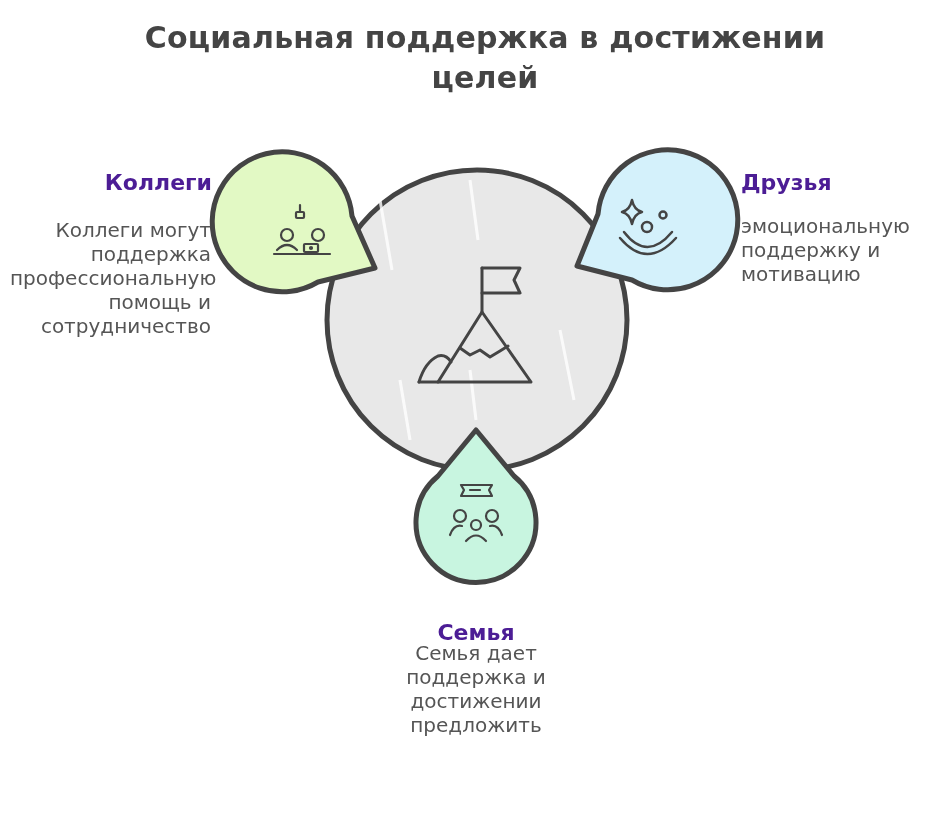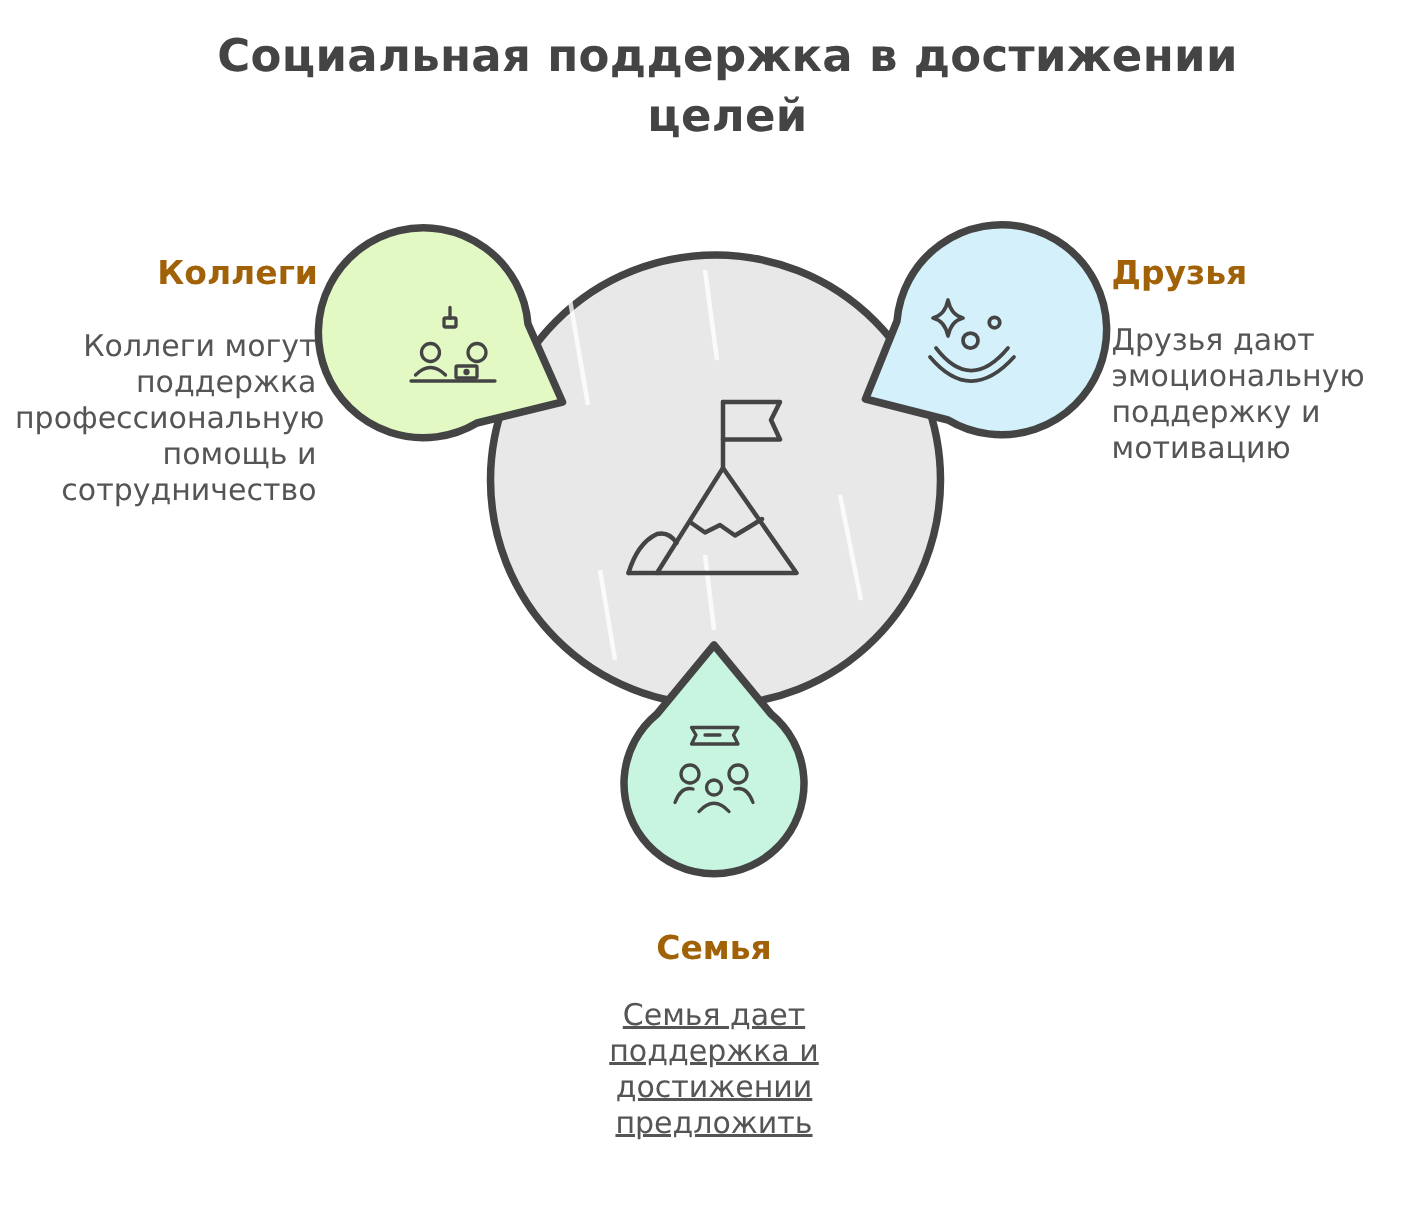--- a/index.html
+++ b/index.html
@@ -1,21 +1,21 @@
 <!DOCTYPE html>
 <html><head>
 <meta charset="utf-8">
 <style>
   html, body { margin: 0; padding: 0; background: #ffffff; }
   body { width: 937px; height: 815px; position: relative; overflow: hidden;
          font-family: "DejaVu Sans", sans-serif; color: #444444; }
   .title { position: absolute; left: 0; top: 18px; width: 970px; text-align: center;
            font-size: 30px; font-weight: bold; line-height: 40px; color: #444444; letter-spacing: 0.2px; }
   .title span { display: block; }
-  .head { position: absolute; font-size: 22px; font-weight: bold; color: #a16207; }
+  .head { position: absolute; font-size: 22px; font-weight: bold; color: #4c1d95; }
   .desc { position: absolute; font-size: 20px; line-height: 24px; color: #555555; }
   .right-align { text-align: right; }
   .center-align { text-align: center; }
   svg.diagram { position: absolute; left: 0; top: 0; }
 </style>
 </head>
 <body>
 
 <div class="title">
   <span>Социальная поддержка в достижении</span>
@@ -89,25 +89,24 @@
 <div class="desc right-align" style="left:10px; top:218px; width:201px;">
   <div>Коллеги могут</div>
   <div>поддержка</div>
   <div>профессиональную</div>
   <div>помощь и</div>
   <div>сотрудничество</div>
 </div>
 
 <div class="head" style="left:741px; top:170px;">Друзья</div>
 <div class="desc" style="left:741px; top:214px; width:180px;">
-  <div>Друзья дают</div>
   <div>эмоциональную</div>
   <div>поддержку и</div>
   <div>мотивацию</div>
 </div>
 
 <div class="head center-align" style="left:376px; top:620px; width:200px;">Семья</div>
-<div class="desc center-align" style="left:376px; top:664px; width:200px;text-decoration:underline;">
+<div class="desc center-align" style="left:376px; top:641px; width:200px;">
   <div>Семья дает</div>
   <div>поддержка и</div>
   <div>достижении</div>
   <div>предложить</div>
 </div>
 
 </body></html>

